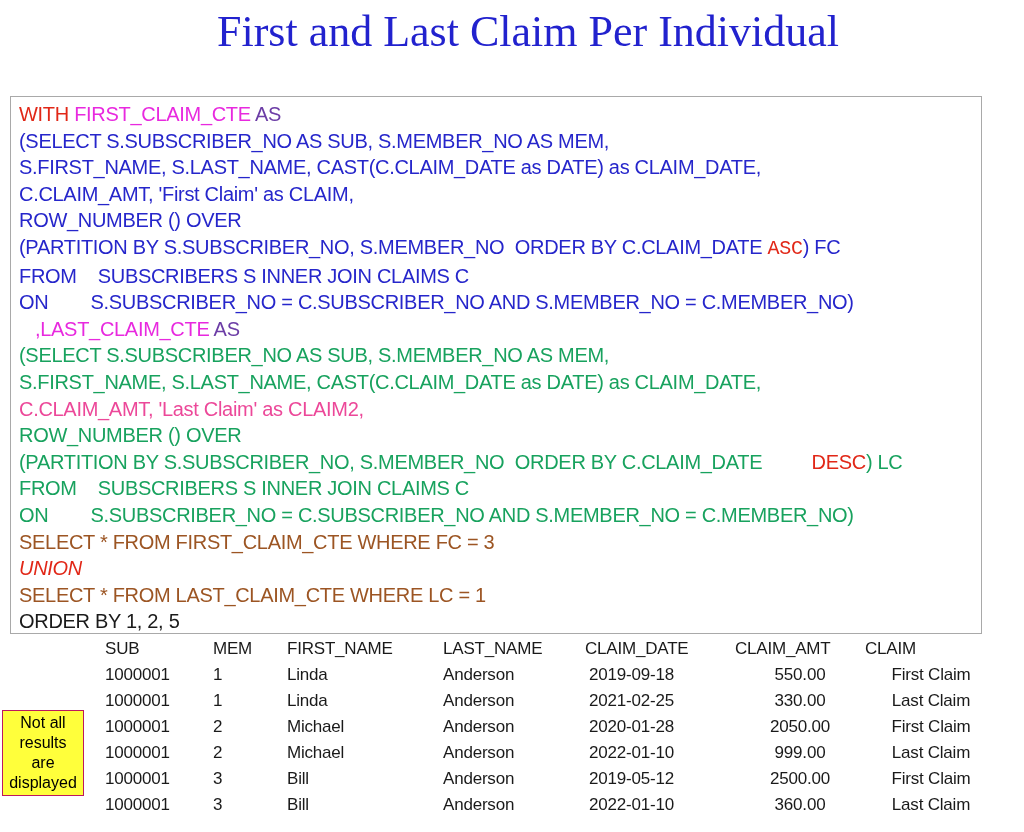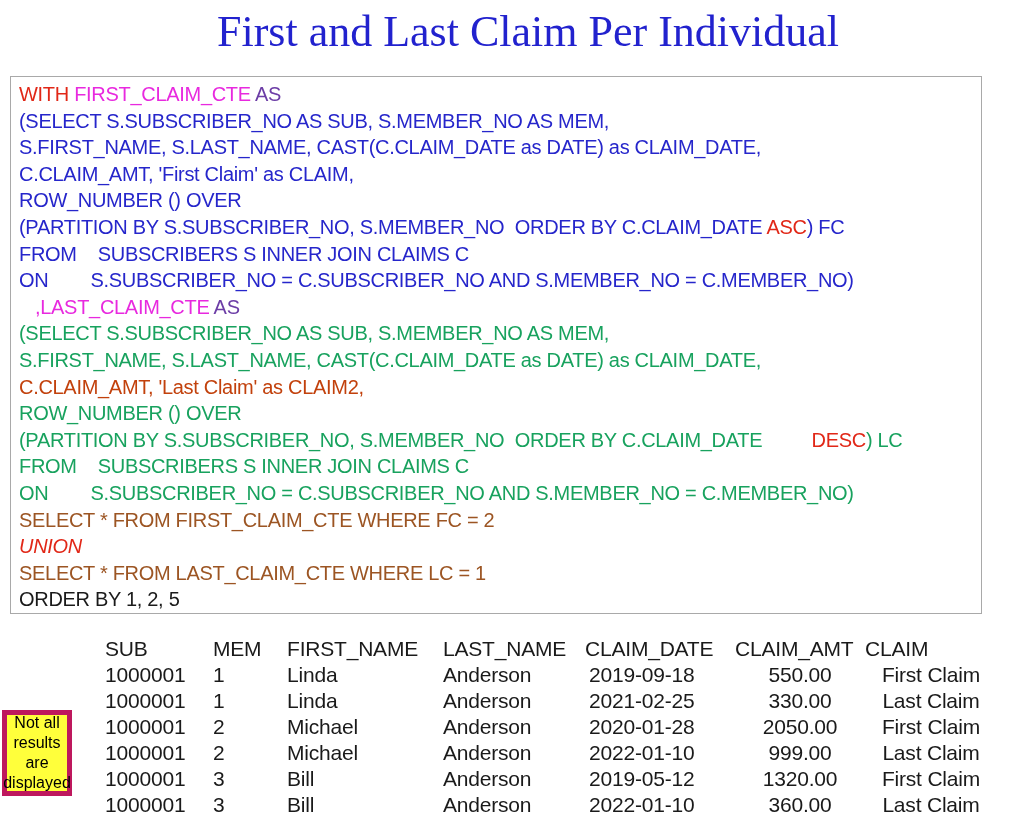--- a/index.html
+++ b/index.html
@@ -10,88 +10,88 @@
 
   .title {
     position: absolute; left: 0; top: 6px; width: 1024px;
     text-align: center;
     font-family: "Liberation Serif", serif;
     font-size: 44px; font-weight: 400;
     letter-spacing: 0px;
   }
 
   .code-box {
-    position: absolute; left: 10px; top: 76px; width: 972px; height: 538px;
+    position: absolute; left: 10px; top: 96px; width: 972px; height: 538px;
     border: 1px solid #a9a9a9;
     background: #ffffff;
     padding: 4px 0 0 8px;
     font-size: 20px;
     line-height: 26.6px;
     letter-spacing: -0.3px;
     overflow: hidden;
   }
   .code-line { white-space: pre; }
 
   .results {
     position: absolute; left: 105px; top: 636px;
     border-collapse: collapse;
-    font-size: 21px;
+    font-size: 17px;
     letter-spacing: -0.2px;
     color: #1a1a1a;
   }
   .results th, .results td {
     padding: 0; height: 26px;
     font-weight: 400;
     text-align: left; vertical-align: middle;
   }
   .results col.c-sub   { width: 108px; }
   .results col.c-mem   { width: 74px; }
   .results col.c-first { width: 156px; }
   .results col.c-last  { width: 142px; }
   .results col.c-date  { width: 150px; }
   .results col.c-amt   { width: 130px; }
   .results col.c-claim { width: 132px; }
   .results td.num, .results td.right { text-align: center; }
   .results td.date { padding-left: 4px; }
 
   .note-box {
-    position: absolute; left: 2px; top: 710px; width: 70px; height: 86px;
-    border: 5px solid #be185d;
+    position: absolute; left: 2px; top: 710px; width: 82px; height: 86px;
+    border: 1px solid #be185d;
     display: flex; align-items: center; justify-content: center;
     text-align: center;
     font-size: 16px; line-height: 20px;
     white-space: pre-line;
     color: #000000;
   }
 </style>
 </head>
 <body>
 
 <div class="slide">
 
   <div class="title" style="color: rgb(34, 34, 206); padding-left: 32px;">First and Last Claim Per Individual</div>
 
   <div class="code-box" id="code-box" style="border-color: rgb(169, 169, 169);">
       <div class="code-line"><span style="color: rgb(225, 39, 23);">WITH </span><span style="color: rgb(232, 41, 223);">FIRST_CLAIM_CTE </span><span style="color: rgb(108, 61, 166);">AS</span></div>
       <div class="code-line"><span style="color: rgb(38, 38, 203);">(SELECT S.SUBSCRIBER_NO AS SUB, S.MEMBER_NO AS MEM,</span></div>
       <div class="code-line"><span style="color: rgb(38, 38, 203);">S.FIRST_NAME, S.LAST_NAME, CAST(C.CLAIM_DATE as DATE) as CLAIM_DATE,</span></div>
       <div class="code-line"><span style="color: rgb(38, 38, 203);">C.CLAIM_AMT, 'First Claim' as CLAIM,</span></div>
       <div class="code-line"><span style="color: rgb(38, 38, 203);">ROW_NUMBER () OVER</span></div>
-      <div class="code-line"><span style="color: rgb(38, 38, 203);">(PARTITION BY S.SUBSCRIBER_NO, S.MEMBER_NO  ORDER BY C.CLAIM_DATE </span><span style="color: rgb(225, 39, 23);">ASC</span><span style="color: rgb(38, 38, 203);">) FC</span></div>
+      <div class="code-line"><span style="color: rgb(38, 38, 203);">(PARTITION BY S.SUBSCRIBER_NO, S.MEMBER_NO  ORDER BY C.CLAIM_DATE </span><span style="color: rgb(225, 39, 23); font-family: Liberation Mono, monospace;">ASC</span><span style="color: rgb(38, 38, 203);">) FC</span></div>
       <div class="code-line"><span style="color: rgb(38, 38, 203);">FROM    SUBSCRIBERS S INNER JOIN CLAIMS C</span></div>
       <div class="code-line"><span style="color: rgb(38, 38, 203);">ON        S.SUBSCRIBER_NO = C.SUBSCRIBER_NO AND S.MEMBER_NO = C.MEMBER_NO)</span></div>
       <div class="code-line"><span style="color: rgb(232, 41, 223); margin-left: 16px;">,LAST_CLAIM_CTE </span><span style="color: rgb(108, 61, 166);">AS</span></div>
       <div class="code-line"><span style="color: rgb(24, 162, 94);">(SELECT S.SUBSCRIBER_NO AS SUB, S.MEMBER_NO AS MEM,</span></div>
       <div class="code-line"><span style="color: rgb(24, 162, 94);">S.FIRST_NAME, S.LAST_NAME, CAST(C.CLAIM_DATE as DATE) as CLAIM_DATE,</span></div>
-      <div class="code-line"><span style="color: #c2410c;">C.CLAIM_AMT, 'Last Claim' as CLAIM2,</span></div>
+      <div class="code-line"><span style="color: #ec4899;">C.CLAIM_AMT, 'Last Claim' as CLAIM2,</span></div>
       <div class="code-line"><span style="color: rgb(24, 162, 94);">ROW_NUMBER () OVER</span></div>
       <div class="code-line"><span style="color: rgb(24, 162, 94);">(PARTITION BY S.SUBSCRIBER_NO, S.MEMBER_NO  ORDER BY C.CLAIM_DATE </span><span style="color: rgb(225, 39, 23); margin-left: 44px;">DESC</span><span style="color: rgb(24, 162, 94);">) LC</span></div>
       <div class="code-line"><span style="color: rgb(24, 162, 94);">FROM    SUBSCRIBERS S INNER JOIN CLAIMS C</span></div>
       <div class="code-line"><span style="color: rgb(24, 162, 94);">ON        S.SUBSCRIBER_NO = C.SUBSCRIBER_NO AND S.MEMBER_NO = C.MEMBER_NO)</span></div>
-      <div class="code-line"><span style="color: rgb(156, 85, 35);">SELECT * FROM FIRST_CLAIM_CTE WHERE FC = 2</span></div>
+      <div class="code-line"><span style="color: rgb(156, 85, 35);">SELECT * FROM FIRST_CLAIM_CTE WHERE FC = 3</span></div>
       <div class="code-line"><span style="color: rgb(225, 39, 23); font-style: italic;">UNION</span></div>
       <div class="code-line"><span style="color: rgb(156, 85, 35);">SELECT * FROM LAST_CLAIM_CTE WHERE LC = 1</span></div>
       <div class="code-line"><span style="color: rgb(26, 26, 26);">ORDER BY 1, 2, 5</span></div>
     </div>
 
   <table class="results" id="results-table">
     <colgroup>
       <col class="c-sub">
         <col class="c-mem">
         <col class="c-first">
@@ -147,21 +147,21 @@
           <td class="date">2022-01-10</td>
           <td class="num">999.00</td>
           <td class="right">Last Claim</td>
         </tr>
         <tr>
           <td>1000001</td>
           <td>3</td>
           <td>Bill</td>
           <td>Anderson</td>
           <td class="date">2019-05-12</td>
-          <td class="num">1320.00</td>
+          <td class="num">2500.00</td>
           <td class="right">First Claim</td>
         </tr>
         <tr>
           <td>1000001</td>
           <td>3</td>
           <td>Bill</td>
           <td>Anderson</td>
           <td class="date">2022-01-10</td>
           <td class="num">360.00</td>
           <td class="right">Last Claim</td>

